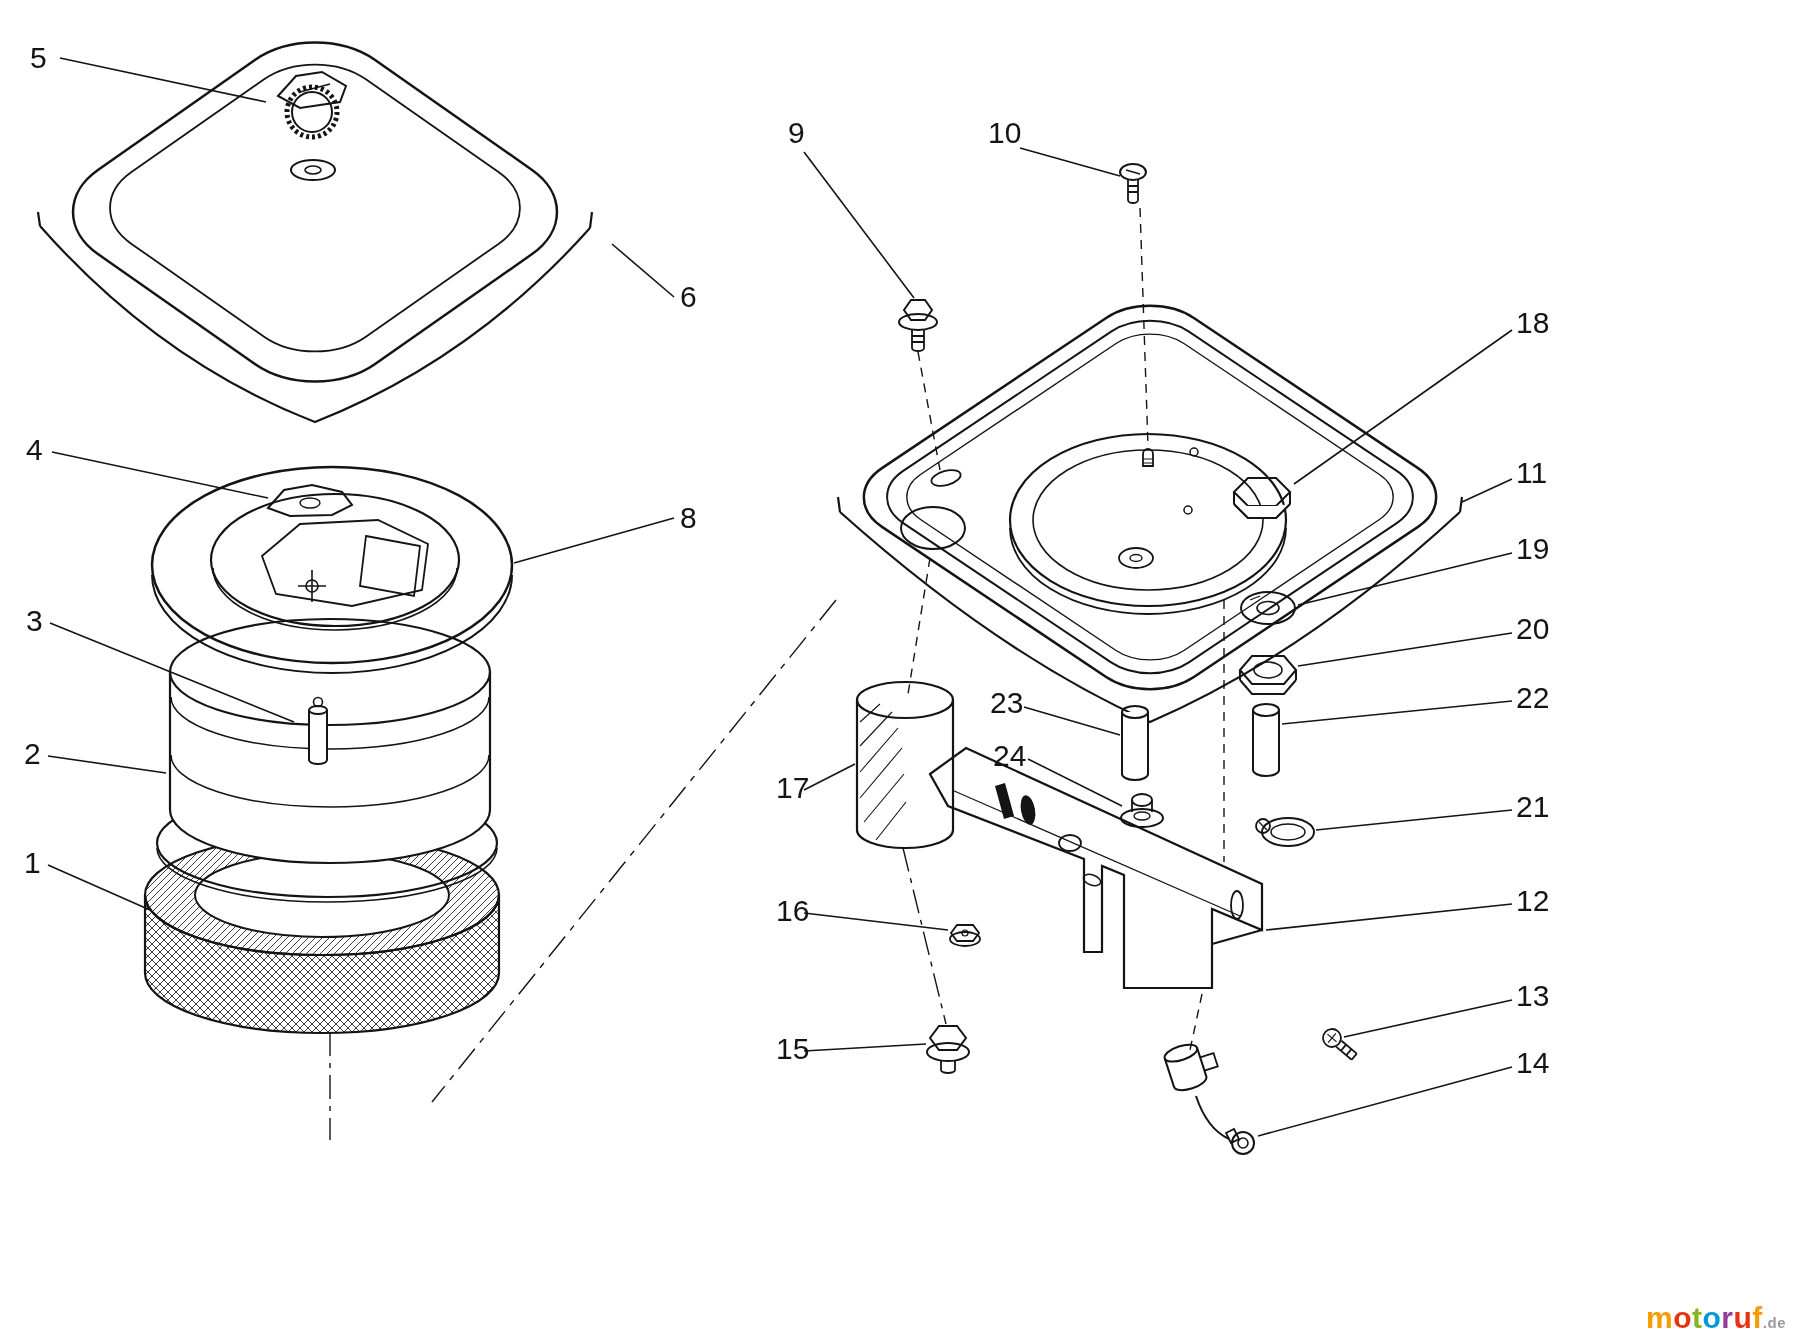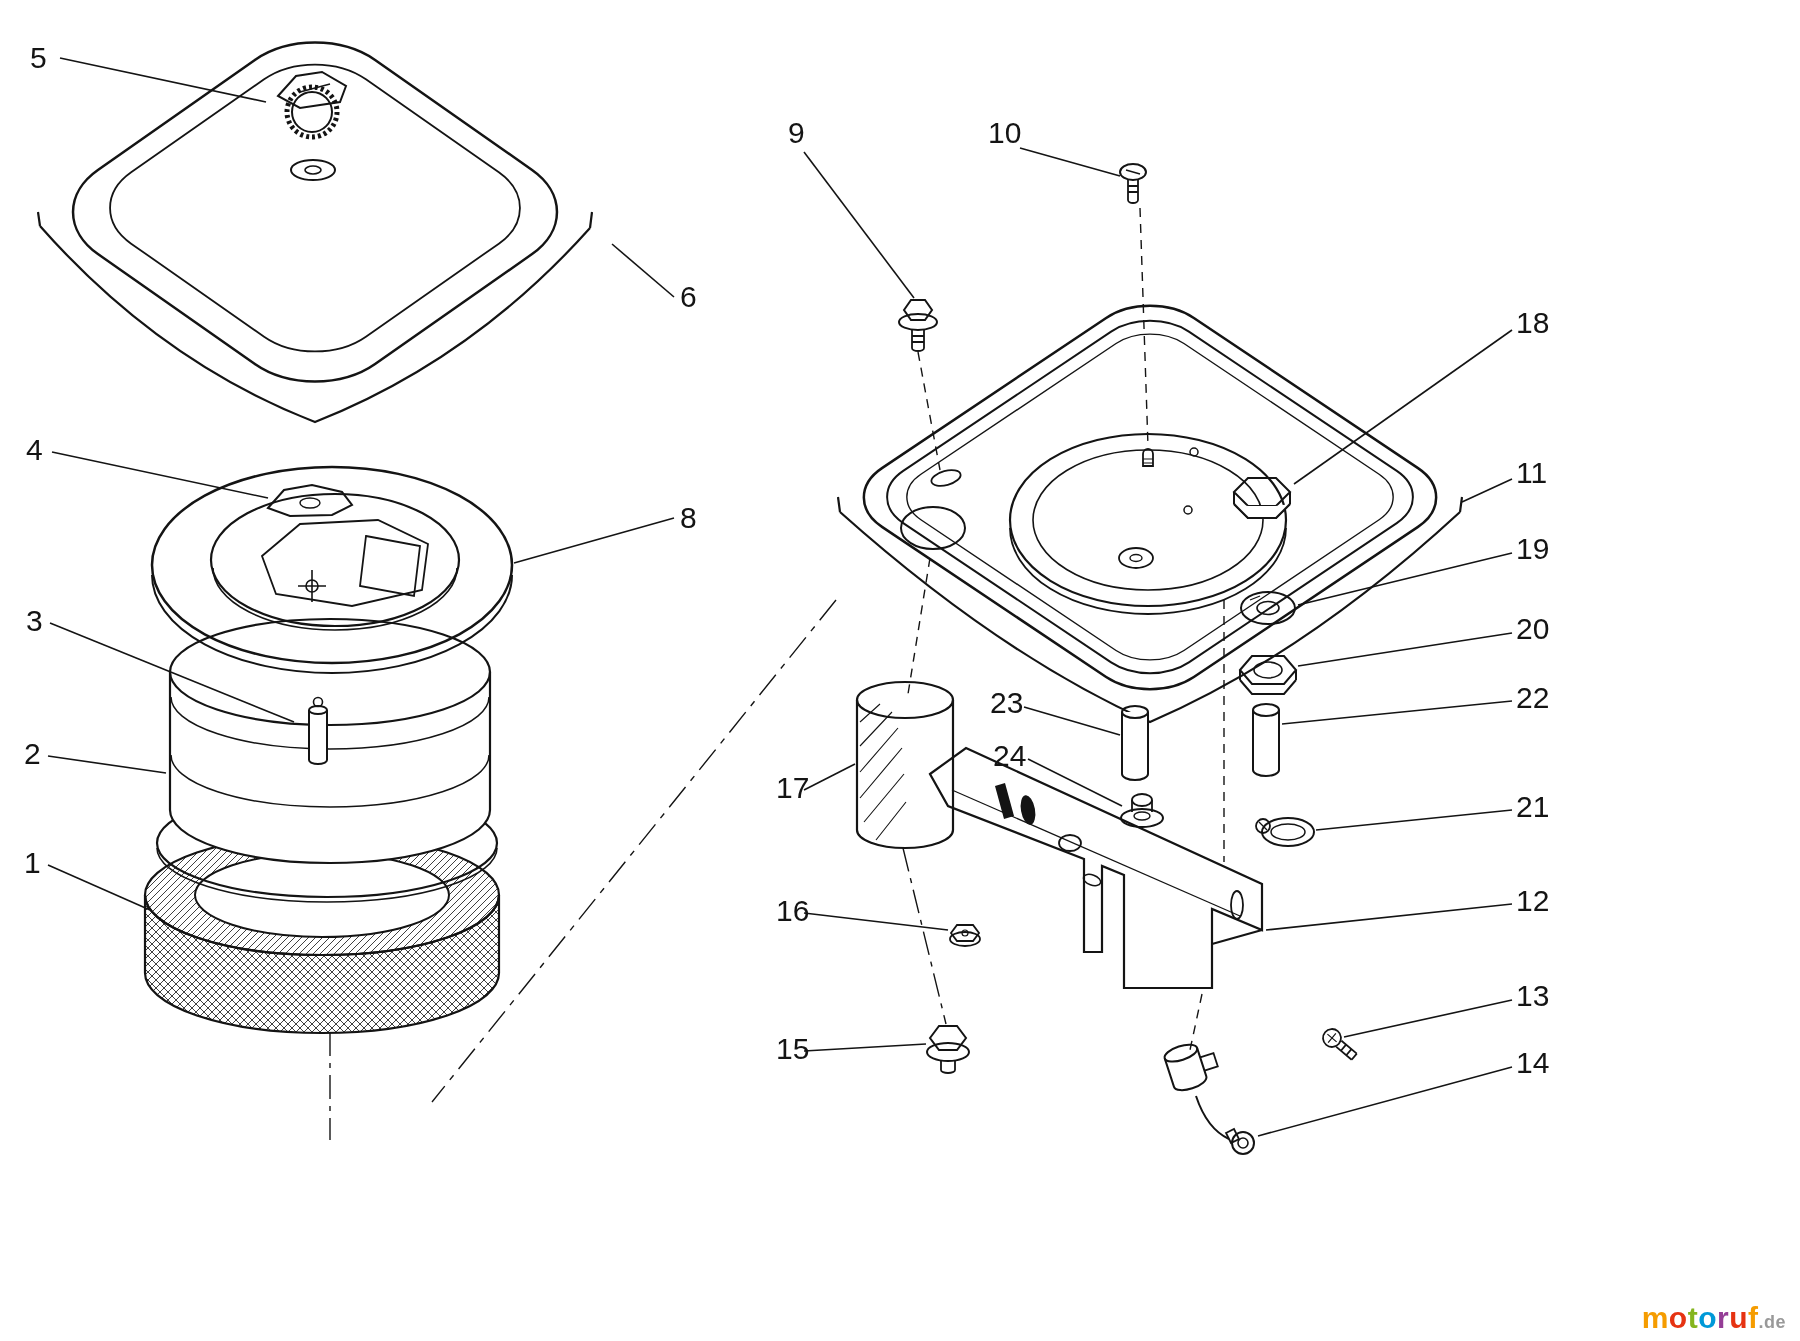--- a/index.html
+++ b/index.html
@@ -3,21 +3,21 @@
 <meta charset="utf-8">
 <style>
   html,body{margin:0;padding:0;background:#ffffff;}
   .canvas{position:relative;width:1800px;height:1341px;background:#ffffff;overflow:hidden;
           font-family:"Liberation Sans",sans-serif;}
   svg{position:absolute;left:0;top:0;}
   svg text{font-family:"Liberation Sans",sans-serif;font-size:30px;fill:#141414;}
   .art{stroke:#141414;fill:none;}
   .wm{position:absolute;right:14px;bottom:6px;font-weight:bold;font-size:30px;
       font-family:"Liberation Sans",sans-serif;letter-spacing:0.5px;}
-  .wm .suffix{font-size:18px;font-weight:bold;}
+  .wm .suffix{font-size:15px;font-weight:bold;}
 </style>
 </head>
 <body>
 
 <div class="canvas">
 
 <svg width="1800" height="1341" viewBox="0 0 1800 1341">
   <defs>
     <pattern id="meshpat" width="8" height="8" patternUnits="userSpaceOnUse">
       <path d="M0,8 L8,0 M0,0 L8,8" stroke="#2a2a2a" stroke-width="0.9"></path>

